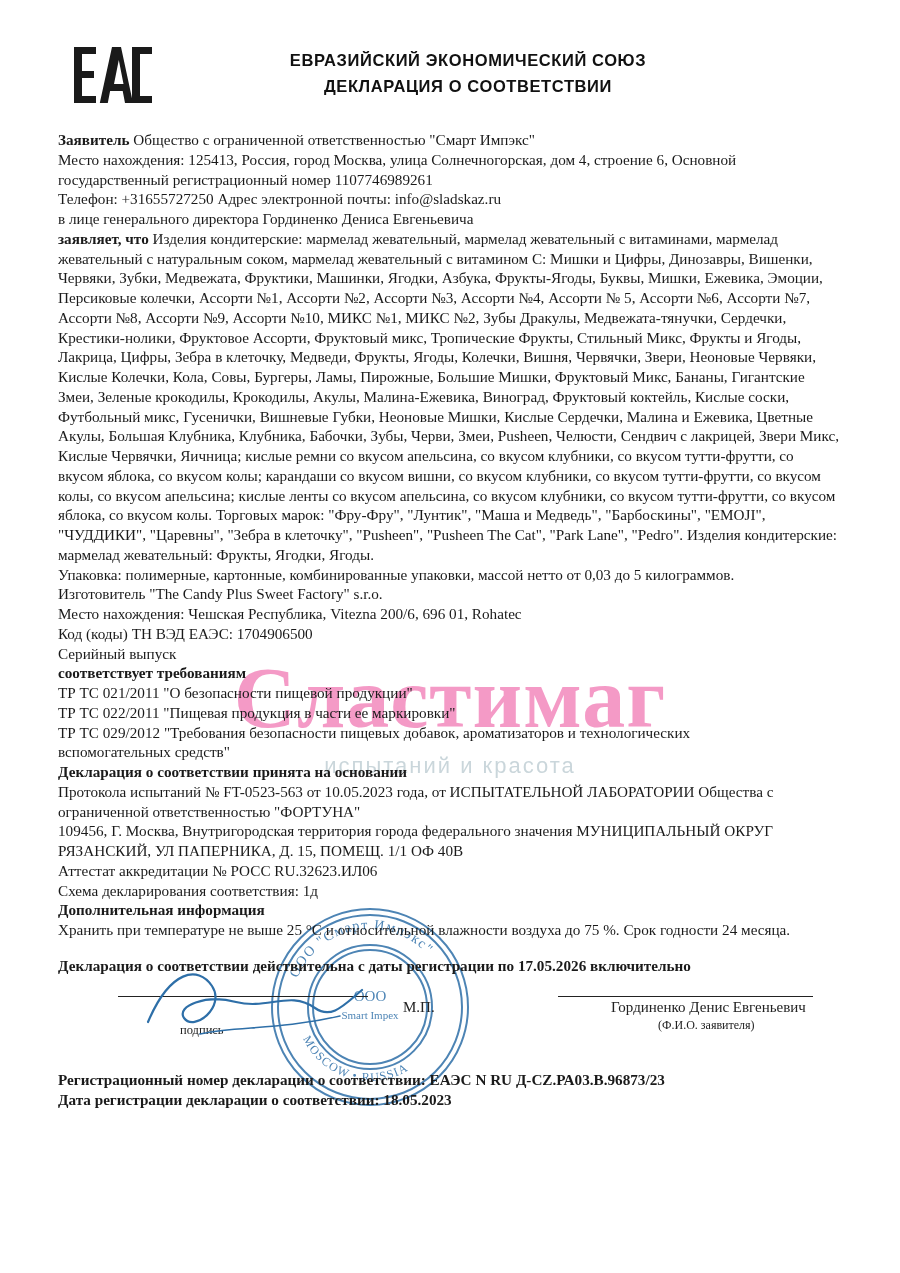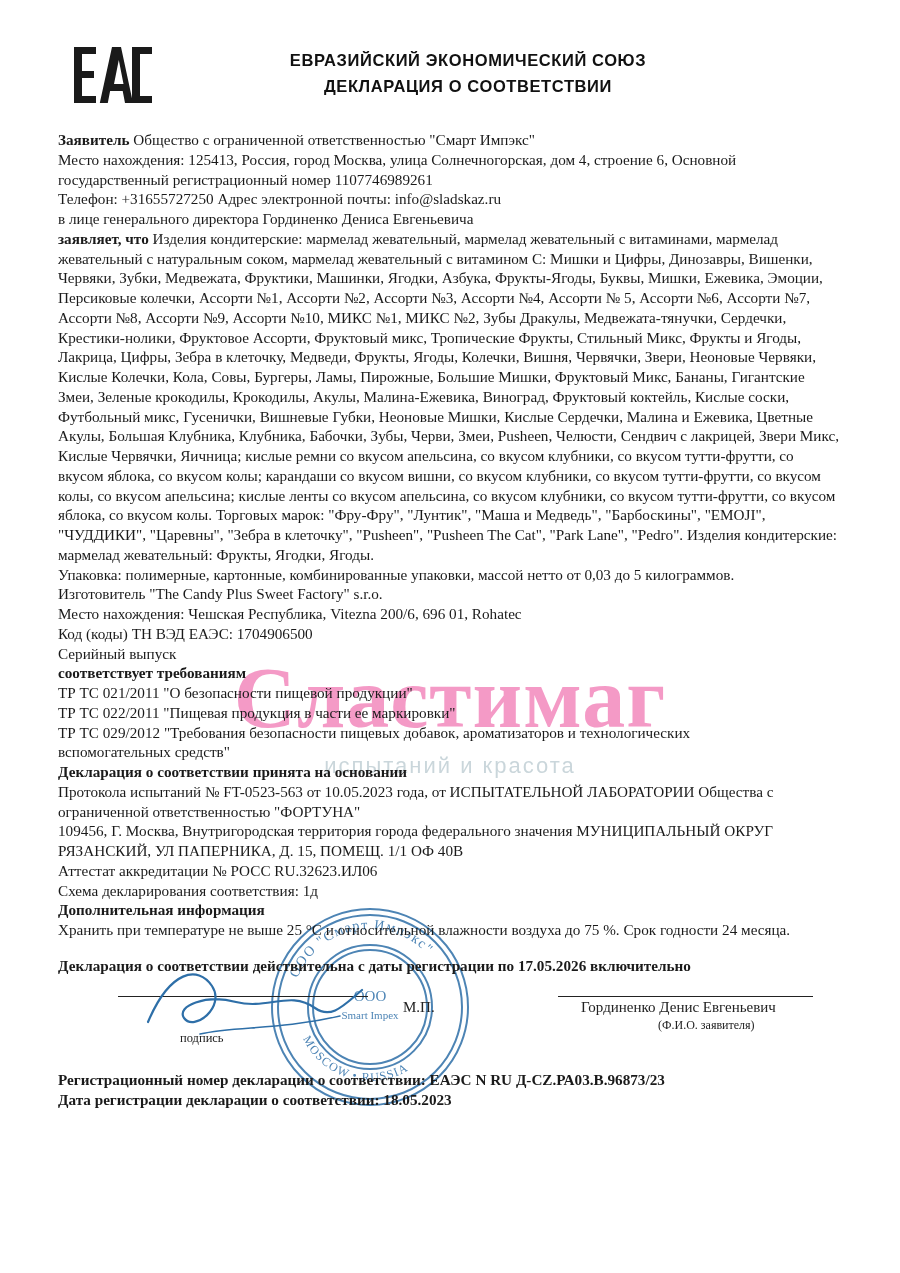--- a/index.html
+++ b/index.html
@@ -90,32 +90,32 @@
   .sig-labels {
     position: relative;
     display: flex;
     font-size: 12px;
     color: #222;
     margin-top: 2px;
   }
   .sig-label-podpis {
     position: absolute;
     left: 122px;
-    top: 12px;
+    top: 4px;
     font-size: 12.5px;
   }
   .sig-mp {
     position: absolute;
     left: 345px;
     top: -20px;
     font-size: 15px;
   }
   .sig-fio {
     position: absolute;
-    left: 523px;
+    left: 553px;
     top: -20px;
     font-size: 15px;
   }
   .sig-fio-sub {
     position: absolute;
     left: 600px;
     top: 0px;
     font-size: 12px;
   }
   .sig-underline1 {

